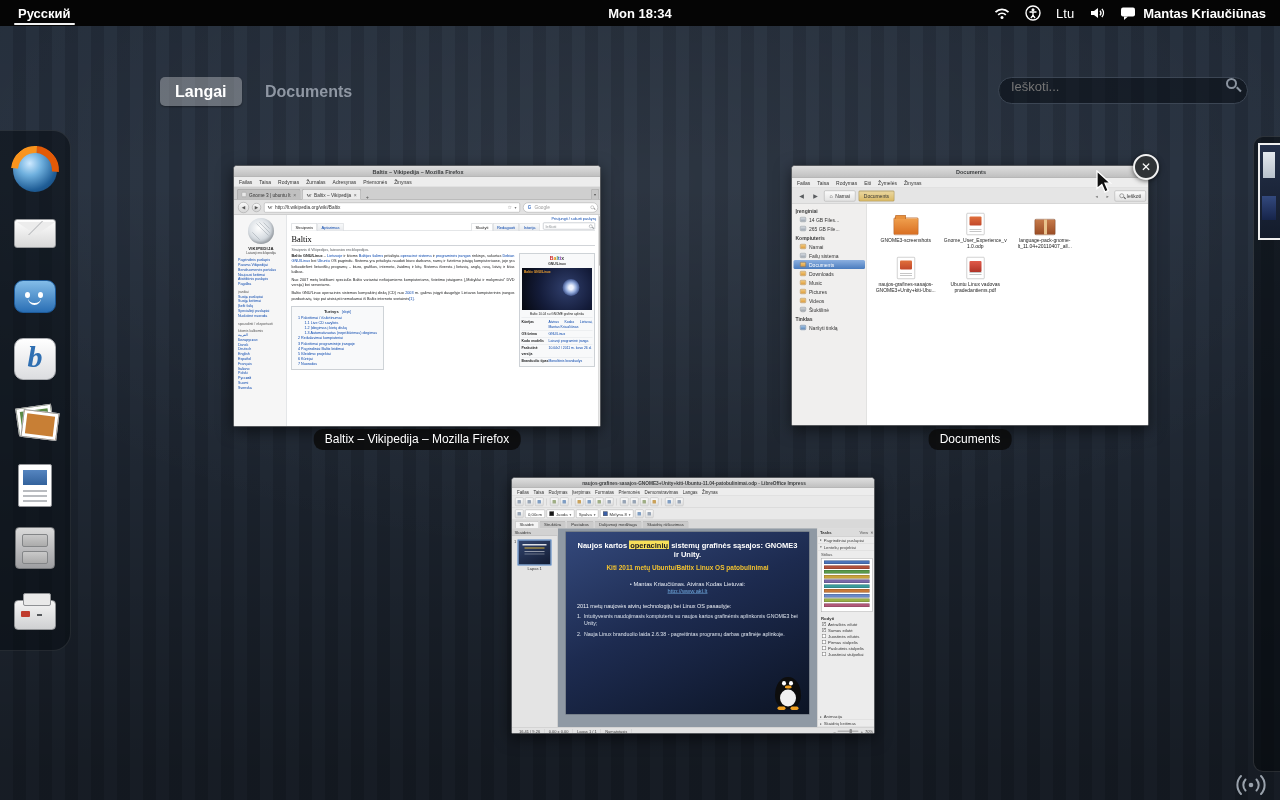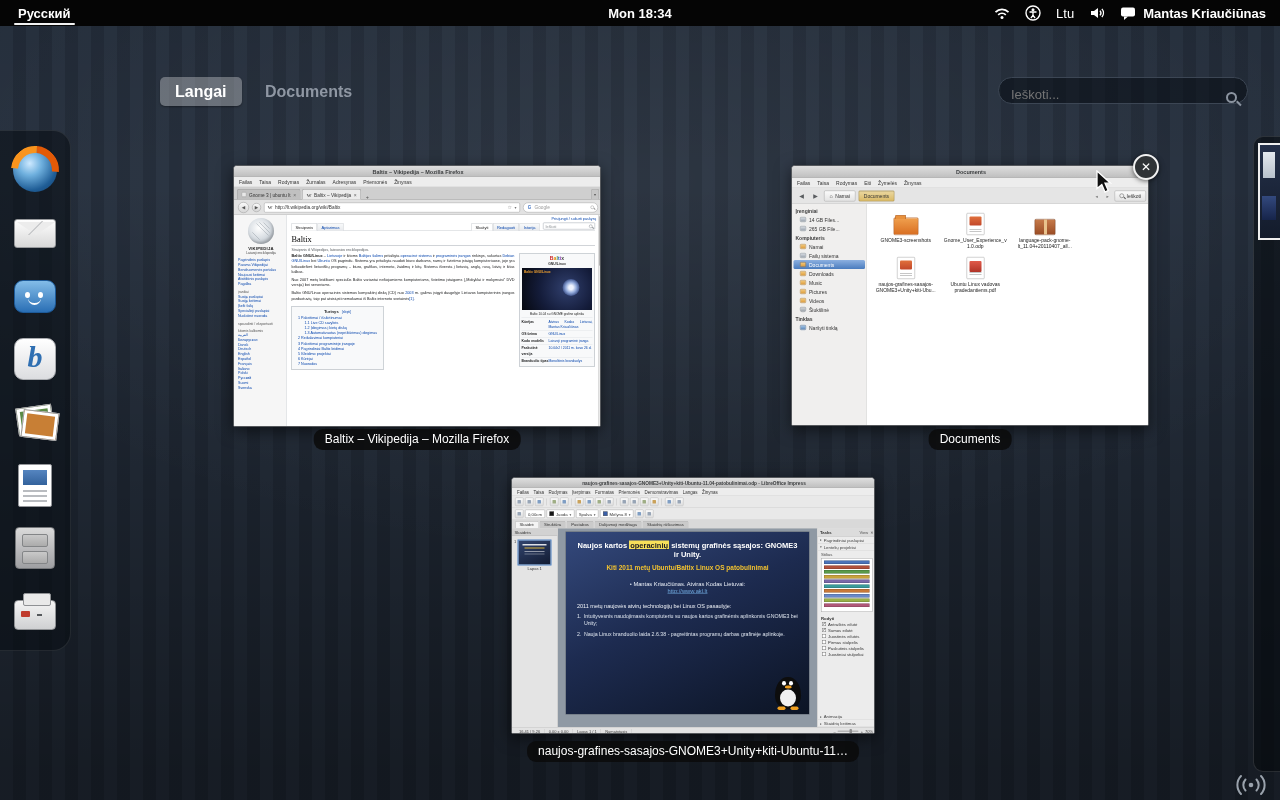--- a/index.html
+++ b/index.html
@@ -23,21 +23,21 @@
       linear-gradient(180deg,rgba(0,0,0,.05) 0%,rgba(0,0,0,0) 20%,rgba(0,0,0,.42) 96%),
       repeating-linear-gradient(90deg,#27313f 0px,#27313f 13px,#212a37 13px,#212a37 26px);}
 
   
   .ov-tab{position:absolute;top:51px;height:29px;display:flex;align-items:center;padding:0 15px;
     font-size:16px;font-weight:bold;border-radius:5px;cursor:pointer}
   .ov-tab.active{left:160px;background:rgba(255,255,255,.30);color:#fff;box-shadow:0 1px 2px rgba(0,0,0,.35)}
   .ov-tab.idle{left:250px;color:#8f97a3}
   .ov-search{position:absolute;right:32px;top:51px;width:250px;height:27px;
     background:rgba(8,13,20,.55);border:1px solid #3d4document654;border-radius:14px}
-  .ov-search{border:1px solid #3c4654;display:flex;align-items:flex-end;padding:0 10px;gap:8px}
+  .ov-search{border:1px solid #3c4654;display:flex;align-items:flex-start;padding:0 10px;gap:8px}
   .ov-search input{flex:1;background:transparent;border:none;outline:none;color:#9aa3ae;font-size:13px;font-family:inherit}
   .ov-search .mag{color:#8b94a0}
 
   .mag{display:inline-block;width:11px;height:11px;border:2px solid currentColor;border-radius:50%;position:relative;flex:none}
   .mag::after{content:"";position:absolute;width:2px;height:6px;background:currentColor;
     left:8px;top:8px;transform:rotate(-45deg);transform-origin:top left}
   .mag.sm{width:7px;height:7px;border-width:1.5px}
   .mag.sm::after{left:5px;top:5px;height:4px}
 
   
@@ -875,21 +875,20 @@
         <span class="st-seg">Numatytasis</span>
         <div class="st-zoom">
           <span class="zminus"></span>
           <span class="ztrack"></span>
           <span class="zplus"></span>
           <span>70%</span>
         </div>
       </div>
     </div>
   </div>
-  <div class="win-label" style="left:693px;top:715px">naujos-grafines-sasajos-GNOME3+Unity+kiti-Ubuntu-11…</div>
 
   <div class="close-btn"></div>
 
   <div class="ws-strip">
     <div class="ws-thumb"></div>
   </div>
 
   <svg class="cast-icon" width="32" height="28" viewBox="0 0 32 28">
     <circle cx="16" cy="14" r="2.3" fill="#9aa2ac"></circle>
     <path d="M10.5 8.5 A8 8 0 0 0 10.5 19.5" fill="none" stroke="#9aa2ac" stroke-width="2" stroke-linecap="round"></path>

